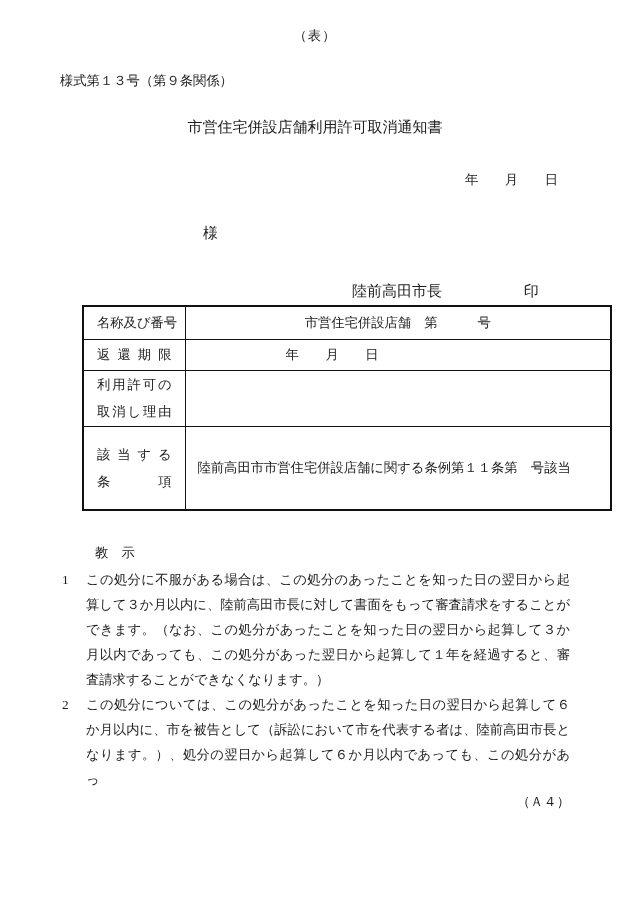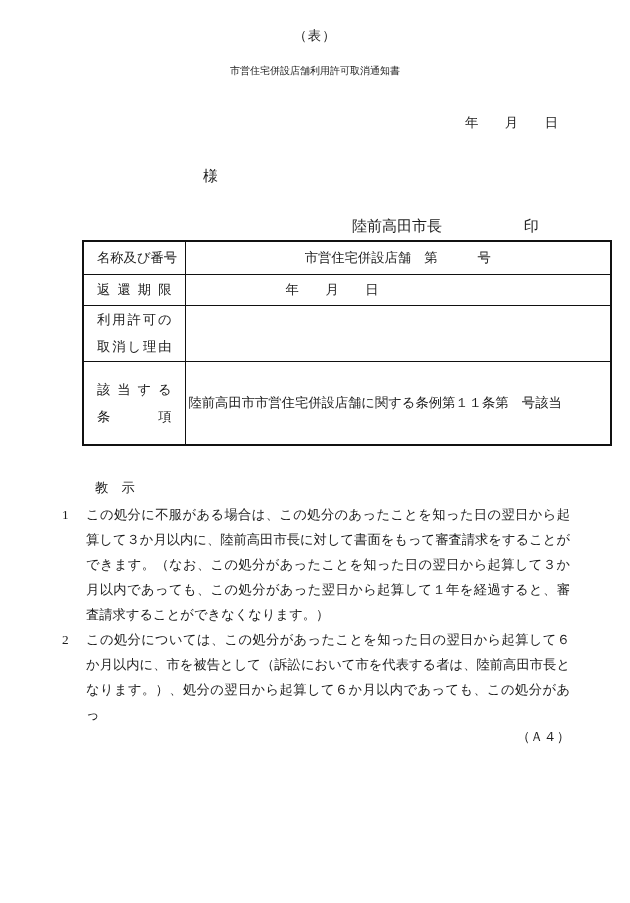--- a/index.html
+++ b/index.html
@@ -12,24 +12,24 @@
   }
   .page {
     width:630px; height:903px;
     padding:26px 60px 0 60px;
     overflow:hidden;
     font-size:13.3px;
     background:#ffffff;
   }
   .side-label { text-align:center; line-height:19px; letter-spacing:1px; }
   .form-number { margin-top:26px; line-height:19px; }
-  .doc-title { margin-top:16px; text-align:center; font-weight:normal; font-size:10px; line-height:19px; }
+  .doc-title { margin-top:28px; text-align:center; font-weight:normal; font-size:15px; line-height:19px; }
   .date-line { margin-top:33px; text-align:right; padding-right:12px; line-height:19px; }
   .addressee { margin-top:33px; margin-left:143px; font-size:15px; line-height:22px; }
-  .sender-line { margin-top:28px; margin-left:292px; font-size:15px; line-height:22px; }
+  .sender-line { margin-top:36px; margin-left:292px; font-size:15px; line-height:22px; }
   .seal { display:inline-block; margin-left:78px; }
   .body-par { margin-top:28px; line-height:24px; text-indent:1em; text-align:justify; }
 
   table.notice-table {
     margin:3px 0 0 22px;
     width:496px;
     border-collapse:collapse;
     border:2px solid #111;
     table-layout:fixed;
   }
@@ -42,36 +42,37 @@
   .notice-table th { width:102px; padding:0 13px; }
   .notice-table td { width:426px; }
   tr.r1 { height:33px; }
   tr.r2 { height:31px; }
   tr.r3 { height:56px; }
   tr.r4 { height:84px; }
   .jline { line-height:27px; }
   [data-justify] { display:flex; justify-content:space-between; }
   .val-center { text-align:center; }
   .val-date { text-align:left; padding-left:100px; }
-  .val-left { text-align:left; padding:0 8px 0 3px; line-height:22px; }
+  .val-left { text-align:left; padding:0 8px 0 12px; line-height:22px; }
 
   .kyoji-heading { margin-top:32px; margin-left:35px; line-height:20px; }
   .items { margin-top:4px; }
   .item { display:flex; line-height:25px; }
   .item-num { flex:none; width:26px; padding-left:2px; }
   .item-text { flex:1; text-align:justify; }
   .footer { text-align:right; line-height:20px; }
 </style>
 </head>
 <body>
 
 <div class="page">
 
   <div class="side-label">（表）</div>
 
+  <div class="form-number">様式第１３号（第９条関係）</div>
 
   <div class="doc-title">市営住宅併設店舗利用許可取消通知書</div>
 
   <div class="date-line">年　　月　　日</div>
 
   <div class="addressee">
     <span>様</span>
   </div>
 
   <div class="sender-line">

